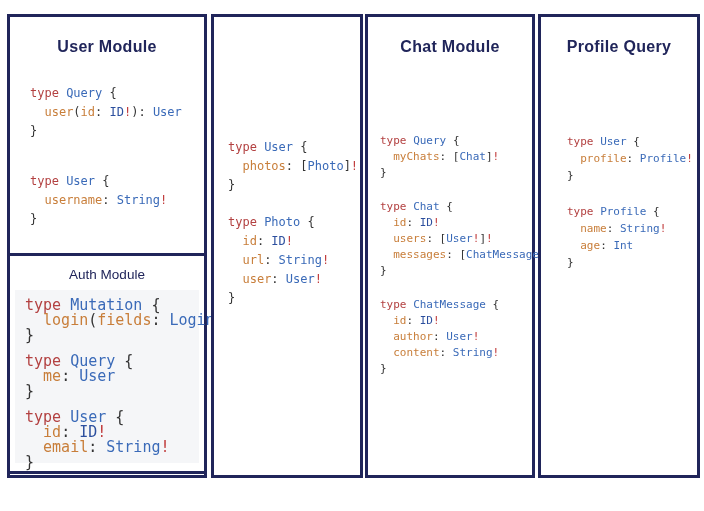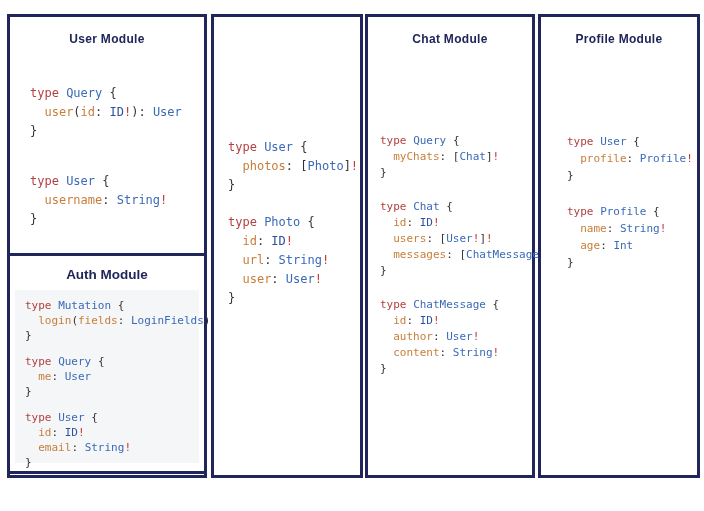--- a/index.html
+++ b/index.html
@@ -9,21 +9,21 @@
   }
   .panel{
     position:absolute;top:14px;height:464px;background:#ffffff;
     border:3px solid var(--border,#20255a);box-sizing:border-box;
   }
   .panel-1{left:7px;width:200px;}
   .panel-2{left:211px;width:152px;}
   .panel-3{left:365px;width:170px;}
   .panel-4{left:538px;width:162px;}
   .panel-title{
-    text-align:center;margin-top:15px;font-size:12px;font-weight:bold;
+    text-align:center;margin-top:21px;font-size:16px;font-weight:bold;
     color:var(--title,#20255a);letter-spacing:.3px;
     font-family:"Liberation Sans",sans-serif;
   }
   .code-area{
     position:absolute;font-family:"DejaVu Sans Mono","Liberation Mono",monospace;
     white-space:pre;
   }
   .code-line{white-space:pre;}
   .ca-p1{left:20px;top:67px;font-size:12px;line-height:19px;}
   .ca-p1 .code-block{margin-bottom:31px;}
@@ -31,28 +31,28 @@
   .ca-p2 .code-block{margin-bottom:18px;}
   .ca-p3{left:12px;top:116px;font-size:11px;line-height:16px;}
   .ca-p3 .code-block{margin-bottom:18px;}
   .ca-p4{left:26px;top:116px;font-size:11px;line-height:17px;}
   .ca-p4 .code-block{margin-bottom:19px;}
   .auth-box{
     position:absolute;left:-3px;right:-3px;bottom:1px;height:221px;
     background:#ffffff;border:3px solid var(--border,#20255a);box-sizing:border-box;
   }
   .auth-title{
-    text-align:center;margin-top:11px;font-size:13.5px;font-weight:bold;
+    text-align:center;margin-top:11px;font-size:13.5px;font-weight:normal;
     color:var(--title,#20255a);
   }
   .auth-code-wrap{
     position:absolute;left:5px;right:5px;top:34px;bottom:8px;
     background:var(--authbg,#f5f6f8);
   }
-  .ca-auth{left:10px;top:8px;font-size:11px;line-height:15px;}
+  .ca-auth{left:10px;top:8px;font-size:15px;line-height:15px;}
   .ca-auth .code-block{margin-bottom:11px;}
   .tk-kw{color:var(--kw,#b34141);}
   .tk-typ{color:var(--typ,#3a6ab8);}
   .tk-idt{color:var(--idt,#2c4f9e);}
   .tk-fld{color:var(--fld,#c87e3a);}
   .tk-pun{color:var(--pun,#333333);}
   .tk-bang{color:var(--bang,#c03a3a);}
 </style>
 </head>
 <body>
@@ -71,15 +71,15 @@
 <div class="panel panel-2">
   <div class="code-area ca-p2"><div class="code-block"><div class="code-line"><span class="tk-kw">type </span><span class="tk-typ">User </span><span class="tk-pun">{</span></div><div class="code-line"><span class="tk-pun">  </span><span class="tk-fld">photos</span><span class="tk-pun">: [</span><span class="tk-typ">Photo</span><span class="tk-pun">]</span><span class="tk-bang">!</span></div><div class="code-line"><span class="tk-pun">}</span></div></div><div class="code-block"><div class="code-line"><span class="tk-kw">type </span><span class="tk-typ">Photo </span><span class="tk-pun">{</span></div><div class="code-line"><span class="tk-pun">  </span><span class="tk-fld">id</span><span class="tk-pun">: </span><span class="tk-idt">ID</span><span class="tk-bang">!</span></div><div class="code-line"><span class="tk-pun">  </span><span class="tk-fld">url</span><span class="tk-pun">: </span><span class="tk-typ">String</span><span class="tk-bang">!</span></div><div class="code-line"><span class="tk-pun">  </span><span class="tk-fld">user</span><span class="tk-pun">: </span><span class="tk-typ">User</span><span class="tk-bang">!</span></div><div class="code-line"><span class="tk-pun">}</span></div></div></div>
 </div>
 
 <div class="panel panel-3">
   <div class="panel-title">Chat Module</div>
   <div class="code-area ca-p3"><div class="code-block"><div class="code-line"><span class="tk-kw">type </span><span class="tk-typ">Query </span><span class="tk-pun">{</span></div><div class="code-line"><span class="tk-pun">  </span><span class="tk-fld">myChats</span><span class="tk-pun">: [</span><span class="tk-typ">Chat</span><span class="tk-pun">]</span><span class="tk-bang">!</span></div><div class="code-line"><span class="tk-pun">}</span></div></div><div class="code-block"><div class="code-line"><span class="tk-kw">type </span><span class="tk-typ">Chat </span><span class="tk-pun">{</span></div><div class="code-line"><span class="tk-pun">  </span><span class="tk-fld">id</span><span class="tk-pun">: </span><span class="tk-idt">ID</span><span class="tk-bang">!</span></div><div class="code-line"><span class="tk-pun">  </span><span class="tk-fld">users</span><span class="tk-pun">: [</span><span class="tk-typ">User</span><span class="tk-bang">!</span><span class="tk-pun">]</span><span class="tk-bang">!</span></div><div class="code-line"><span class="tk-pun">  </span><span class="tk-fld">messages</span><span class="tk-pun">: [</span><span class="tk-typ">ChatMessage</span><span class="tk-pun">]</span><span class="tk-bang">!</span></div><div class="code-line"><span class="tk-pun">}</span></div></div><div class="code-block"><div class="code-line"><span class="tk-kw">type </span><span class="tk-typ">ChatMessage </span><span class="tk-pun">{</span></div><div class="code-line"><span class="tk-pun">  </span><span class="tk-fld">id</span><span class="tk-pun">: </span><span class="tk-idt">ID</span><span class="tk-bang">!</span></div><div class="code-line"><span class="tk-pun">  </span><span class="tk-fld">author</span><span class="tk-pun">: </span><span class="tk-typ">User</span><span class="tk-bang">!</span></div><div class="code-line"><span class="tk-pun">  </span><span class="tk-fld">content</span><span class="tk-pun">: </span><span class="tk-typ">String</span><span class="tk-bang">!</span></div><div class="code-line"><span class="tk-pun">}</span></div></div></div>
 </div>
 
 <div class="panel panel-4">
-  <div class="panel-title">Profile Module</div>
+  <div class="panel-title">Profile Query</div>
   <div class="code-area ca-p4"><div class="code-block"><div class="code-line"><span class="tk-kw">type </span><span class="tk-typ">User </span><span class="tk-pun">{</span></div><div class="code-line"><span class="tk-pun">  </span><span class="tk-fld">profile</span><span class="tk-pun">: </span><span class="tk-typ">Profile</span><span class="tk-bang">!</span></div><div class="code-line"><span class="tk-pun">}</span></div></div><div class="code-block"><div class="code-line"><span class="tk-kw">type </span><span class="tk-typ">Profile </span><span class="tk-pun">{</span></div><div class="code-line"><span class="tk-pun">  </span><span class="tk-fld">name</span><span class="tk-pun">: </span><span class="tk-typ">String</span><span class="tk-bang">!</span></div><div class="code-line"><span class="tk-pun">  </span><span class="tk-fld">age</span><span class="tk-pun">: </span><span class="tk-typ">Int</span></div><div class="code-line"><span class="tk-pun">}</span></div></div></div>
 </div>
 
 </body></html>

